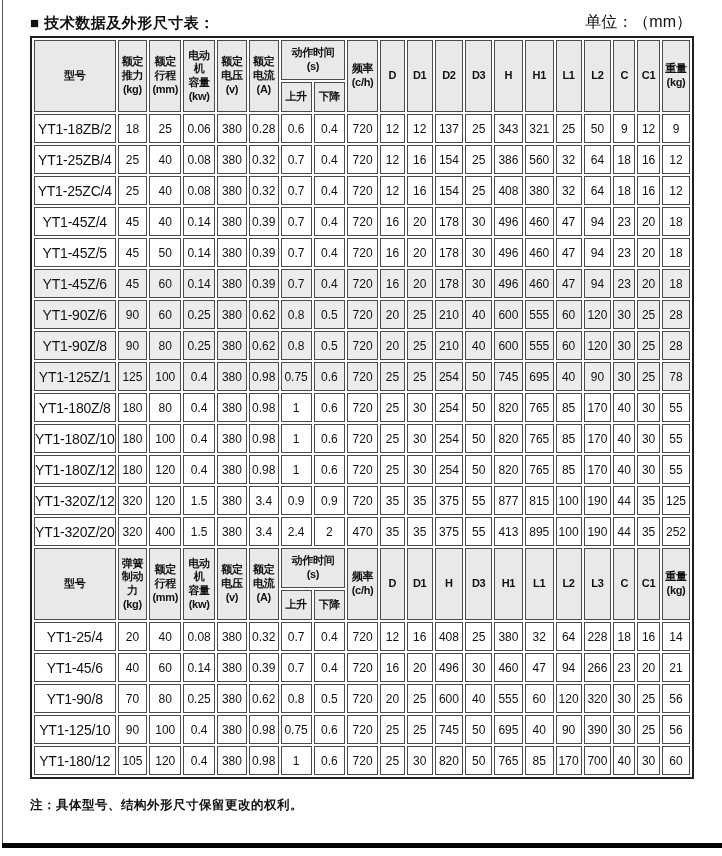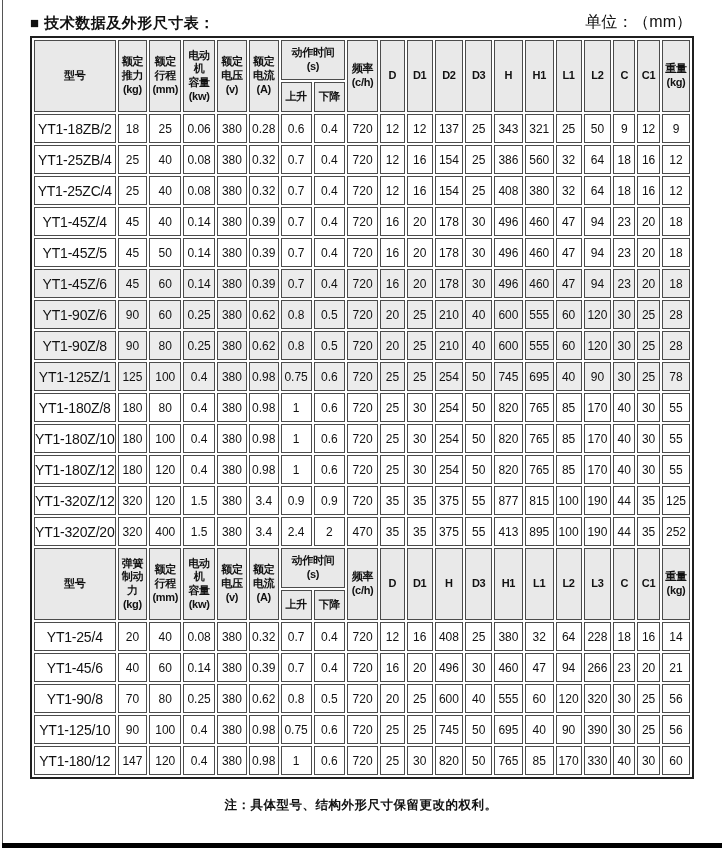--- a/index.html
+++ b/index.html
@@ -24,21 +24,21 @@
   }
   table.spec th{
     background:#e9e9e9;font-weight:bold;font-size:11px;line-height:1.25;
     white-space:pre-line;letter-spacing:-0.3px;
   }
   tr.h1 th{height:40px;}
   tr.h2 th{height:30px;}
   table.spec td{height:29px;font-size:12px;background:#fff;}
   table.spec td.model{font-size:14px;white-space:nowrap;letter-spacing:-0.2px;}
   tr.shaded td{background:#ececec;}
-  .note{margin-top:18px;text-align:center;font-size:12.5px;font-weight:bold;padding-right:2px;letter-spacing:0.5px;}
+  .note{margin-top:18px;text-align:left;font-size:12.5px;font-weight:bold;padding-right:2px;letter-spacing:0.5px;}
 </style>
 </head>
 <body>
 
 <div class="frame-left"></div>
 <div class="frame-bottom"></div>
 
 <div class="content">
   <div class="top-row">
     <div class="title">■ 技术数据及外形尺寸表：</div>
@@ -546,36 +546,36 @@
           <td>695</td>
           <td>40</td>
           <td>90</td>
           <td>390</td>
           <td>30</td>
           <td>25</td>
           <td>56</td>
         </tr>
         <tr>
           <td class="model">YT1-180/12</td>
-          <td>147</td>
+          <td>105</td>
           <td>120</td>
           <td>0.4</td>
           <td>380</td>
           <td>0.98</td>
           <td>1</td>
           <td>0.6</td>
           <td>720</td>
           <td>25</td>
           <td>30</td>
           <td>820</td>
           <td>50</td>
           <td>765</td>
           <td>85</td>
           <td>170</td>
-          <td>330</td>
+          <td>700</td>
           <td>40</td>
           <td>30</td>
           <td>60</td>
         </tr>
       </tbody>
   </table>
 
   <div class="note">注：具体型号、结构外形尺寸保留更改的权利。</div>
 </div>
 

